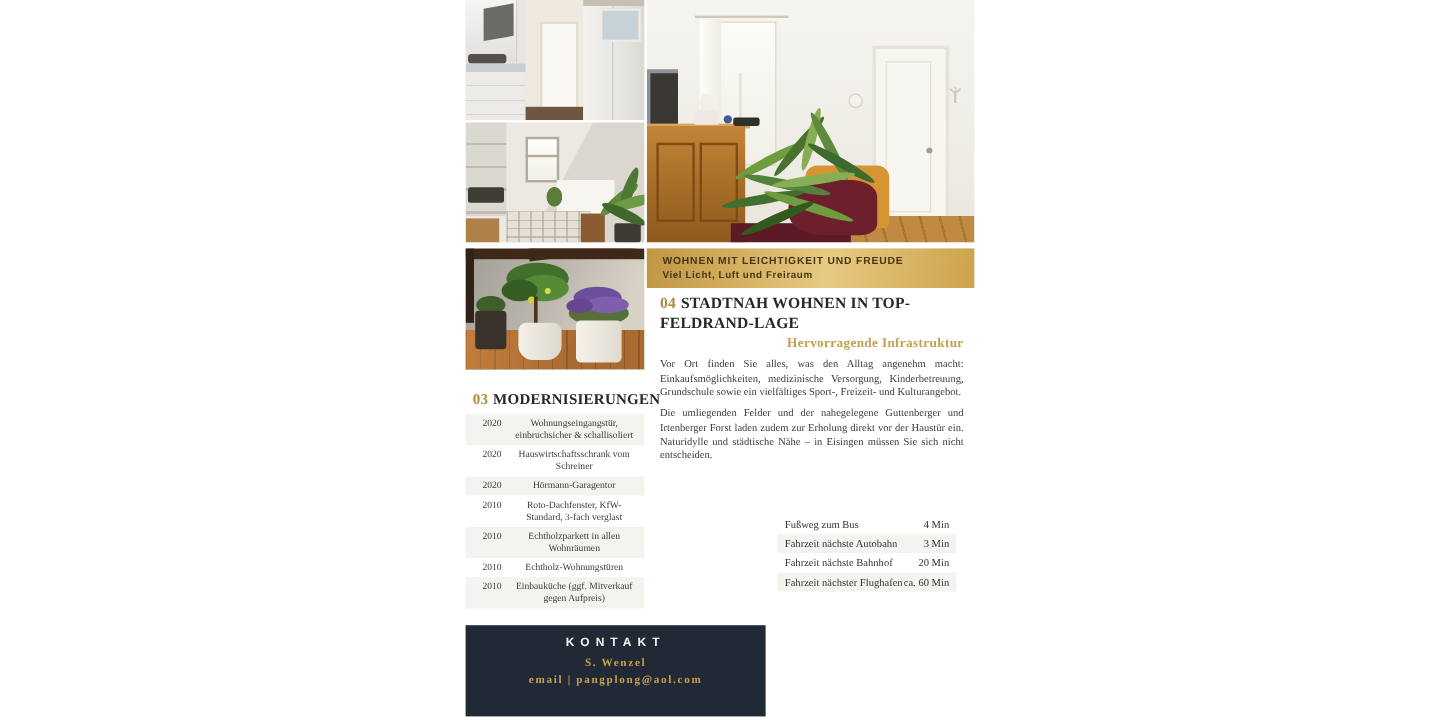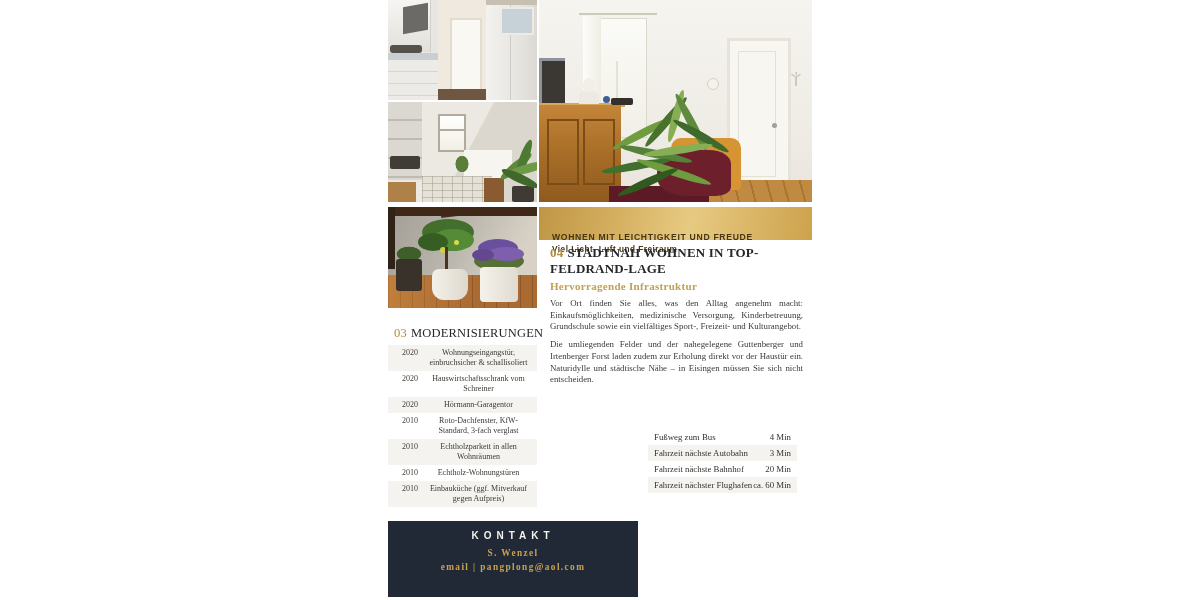--- a/index.html
+++ b/index.html
@@ -91,38 +91,38 @@
   .bc-lavg{left:86px;top:44px;width:50px;height:20px;border-radius:50%;background:#57703a;}
   .bc-lav1{left:90px;top:32px;width:40px;height:18px;border-radius:50%;background:#6a4f9e;}
   .bc-lav2{left:100px;top:40px;width:36px;height:14px;border-radius:50%;background:#7e5fae;}
   .bc-lav3{left:84px;top:42px;width:22px;height:12px;border-radius:50%;background:#64478f;}
   .bc-pots{left:92px;top:60px;width:38px;height:35px;background:linear-gradient(90deg,#f5f2eb,#e0dbd0);border-radius:4px;}
 
   
   .band{left:151px;top:207px;width:273px;height:33px;
         background:linear-gradient(100deg,#bf9644 0%,#d6b162 30%,#e7ca82 55%,#cda24c 100%);
         color:#463614;font-family:"Liberation Sans","DejaVu Sans",sans-serif;box-sizing:border-box;padding:5px 0 0 13px;}
-  .band-l1{font-size:8.6px;font-weight:bold;letter-spacing:.7px;margin-top:20px;}
+  .band-l1{font-size:8.6px;font-weight:bold;letter-spacing:.7px;}
   .band-l2{font-size:8.2px;font-weight:bold;letter-spacing:.5px;margin-top:3px;}
 
   
   .rcol{left:162px;top:245px;width:253px;}
   .sec-title{font-size:13px;font-weight:bold;color:#26272b;letter-spacing:.2px;}
   .sec-num{color:#b18b3e;margin-right:4px;}
-  .sec-sub{margin-top:3px;text-align:left;font-size:11px;font-weight:bold;color:#c2a050;letter-spacing:.3px;}
+  .sec-sub{margin-top:3px;text-align:right;font-size:11px;font-weight:bold;color:#c2a050;letter-spacing:.3px;}
   .para{margin:6px 0 0 0;font-size:8.8px;line-height:11.7px;color:#3a3a36;text-align:justify;}
 
   
   .travel{left:260px;top:429px;width:149px;font-size:8.8px;color:#333330;}
   .trow{display:flex;justify-content:space-between;padding:2.5px 6px;line-height:11px;}
   .trow:nth-child(even){background:#f5f3ef;}
 
   
   .mcol{left:0;top:326px;width:149px;}
-  .m-title{font-size:12.5px;font-weight:normal;color:#26272b;letter-spacing:.2px;padding-left:6px;margin-bottom:4px;}
+  .m-title{font-size:12.5px;font-weight:bold;color:#26272b;letter-spacing:.2px;padding-left:6px;margin-bottom:4px;}
   .m-list{width:149px;text-align:center;}
   .mrow{display:flex;padding:3px 5px 3px 7px;font-size:8px;line-height:10px;color:#3a3a36;box-sizing:border-box;}
   .mrow:nth-child(odd){background:#f5f3ef;}
   .m-year{flex:0 0 30px;color:#3f3e3a;}
   .m-text{flex:1;}
 
   
   .fbox{background:#212836;box-sizing:border-box;}
   .contact{left:0;top:521px;width:250px;height:76px;text-align:center;padding-top:9px;}
   .c-title{font-family:"Liberation Sans","DejaVu Sans",sans-serif;font-size:10px;font-weight:bold;letter-spacing:5px;color:#f4f2ec;margin-bottom:6px;}

